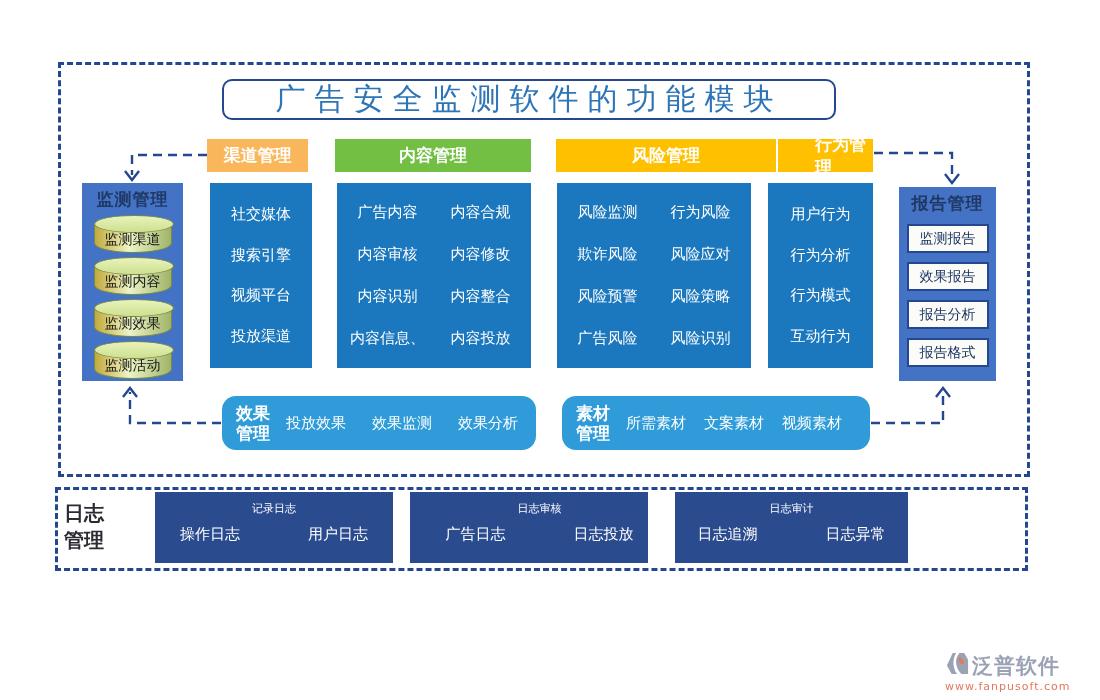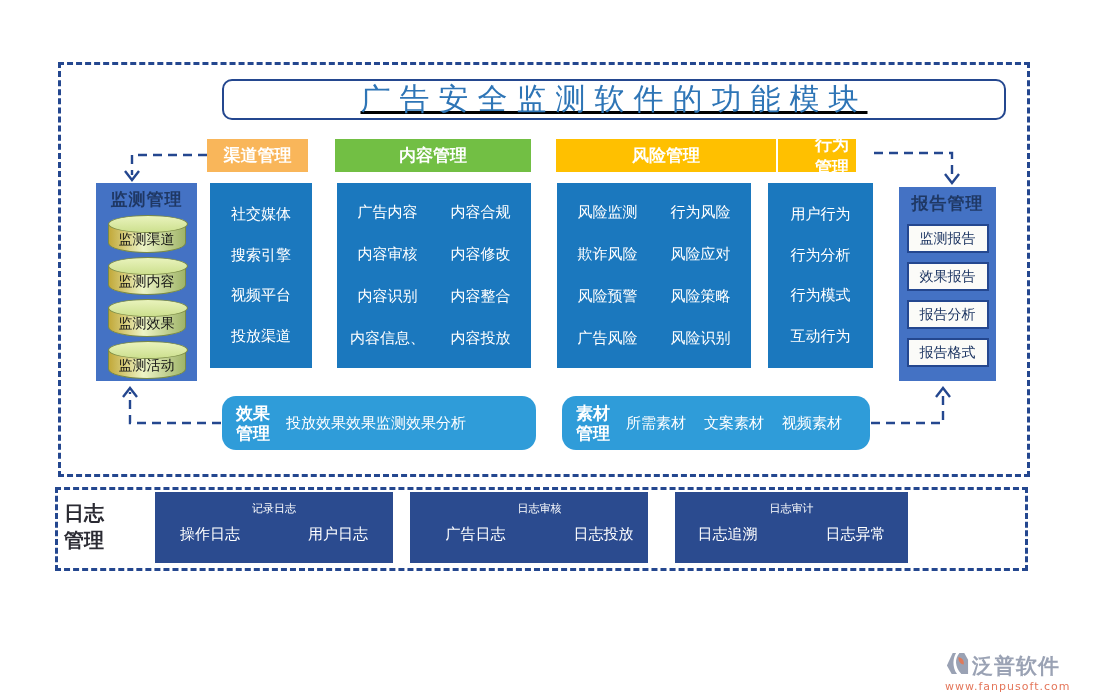--- a/index.html
+++ b/index.html
@@ -5,37 +5,37 @@
   * { margin:0; padding:0; box-sizing:border-box; }
   body { background:#ffffff; font-family:"DejaVu Sans","Liberation Sans",sans-serif; }
   .canvas { position:relative; width:1100px; height:700px; background:#ffffff; overflow:hidden; }
 
   
   .frame { position:absolute; border:3px dashed #24478F; background:transparent; }
   .outer-frame { left:58px; top:62px; width:972px; height:415px; }
   .log-frame   { left:55px; top:487px; width:973px; height:84px; }
 
   
-  .title-box { position:absolute; left:222px; top:79px; width:784px; height:41px;
+  .title-box { position:absolute; left:222px; top:79px; width:614px; height:41px;
     border:2px solid #24478F; border-radius:10px; background:#ffffff;
-    display:flex; align-items:center; justify-content:center;text-decoration:underline; }
+    display:flex; align-items:center; justify-content:center; }
   .title-text { color:#2E75B6; font-size:30px; letter-spacing:9px;
     font-family:"DejaVu Serif","Liberation Serif",serif; white-space:nowrap; }
 
   
   .hdr { position:absolute; top:139px; height:33px; display:flex; align-items:center;
     justify-content:center; color:#ffffff; font-weight:bold; font-size:17px; }
   .hdr-channel  { left:207px; width:101px; background:#F9B65A; }
   .hdr-content  { left:335px; width:196px; background:#72BF44; }
   .hdr-risk     { left:556px; width:220px; background:#FFC000; }
-  .hdr-behavior { left:778px; width:78px;  background:#FFC000;padding-left:37px; }
+  .hdr-behavior { left:778px; width:95px;  background:#FFC000;padding-left:37px; }
 
   
   .side-panel { position:absolute; background:#4472C4; }
-  .monitor { left:96px;  top:183px; width:101px; height:198px; }
+  .monitor { left:82px;  top:183px; width:101px; height:198px; }
   .report  { left:899px; top:187px; width:97px;  height:194px; }
   .side-title { color:#1F3864; font-weight:bold; font-size:17px; text-align:center;
     margin-top:5px; letter-spacing:1px; white-space:nowrap; }
 
   
   .cyl { position:relative; width:78px; height:29px; margin:13px auto 5px;
     background:linear-gradient(90deg,#C2A93A 0%,#EDF4C6 45%,#9FB468 100%);
     border:1px solid #7A8A45; border-top:none;
     border-radius:0 0 39px 39px / 0 0 10px 10px; }
   .cyl::before { content:""; position:absolute; left:-1px; top:-9px; width:78px; height:16px;
@@ -62,21 +62,21 @@
   .col4 { left:768px; width:105px; }
   .cell { white-space:nowrap; }
 
   
   .bar { position:absolute; top:396px; height:54px; background:#2F9CD9; border-radius:14px;
     display:flex; align-items:center; color:#ffffff; }
   .effect-bar   { left:222px; width:314px; }
   .material-bar { left:562px; width:308px; }
   .bar-title { font-weight:bold; font-size:17px; line-height:1.2; width:38px;
     margin-left:14px; }
-  .bar-items { display:flex; margin-left:12px; font-size:15px; }
+  .bar-items { display:flex; gap:26px; margin-left:12px; font-size:15px; }
   .material-bar .bar-items { gap:18px; }
   .bar-item { white-space:nowrap; }
 
   
   .log-label { position:absolute; left:64px; top:500px; width:46px; color:#2B2B33;
     font-weight:bold; font-size:20px; line-height:1.35; }
   .log-group { position:absolute; top:492px; height:71px; background:#2B4B8F; color:#ffffff; }
   .log-g1 { left:155px; width:238px; }
   .log-g2 { left:410px; width:238px;padding-left:21px; }
   .log-g3 { left:675px; width:233px; }

